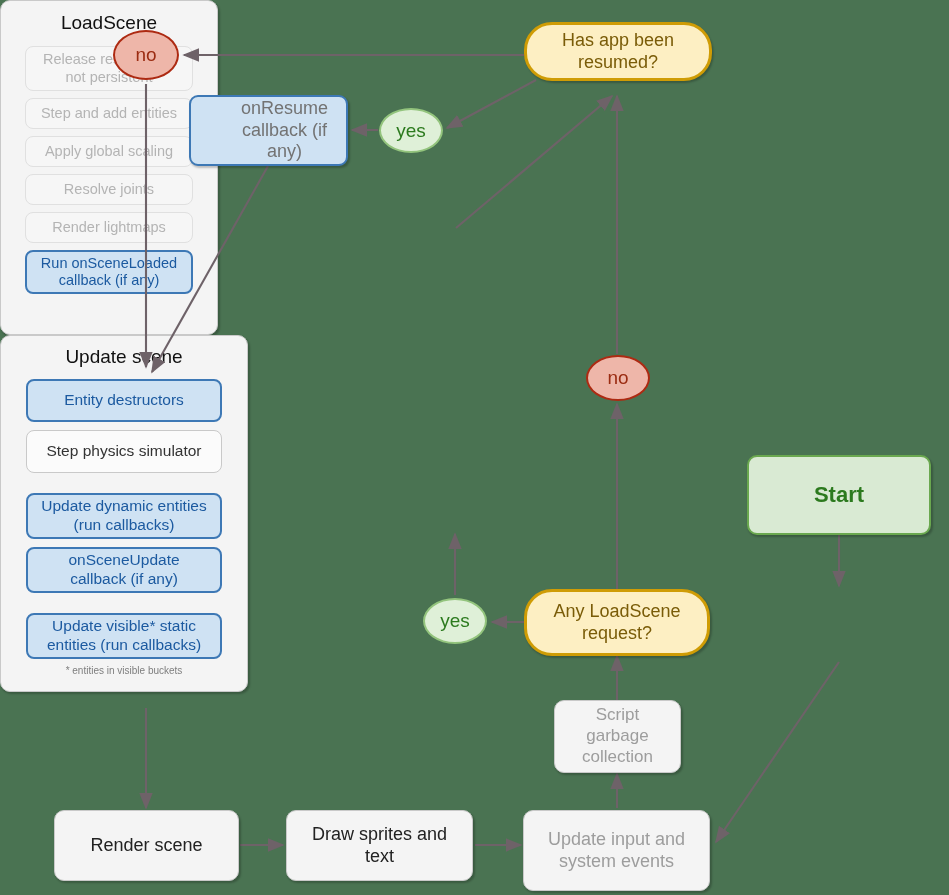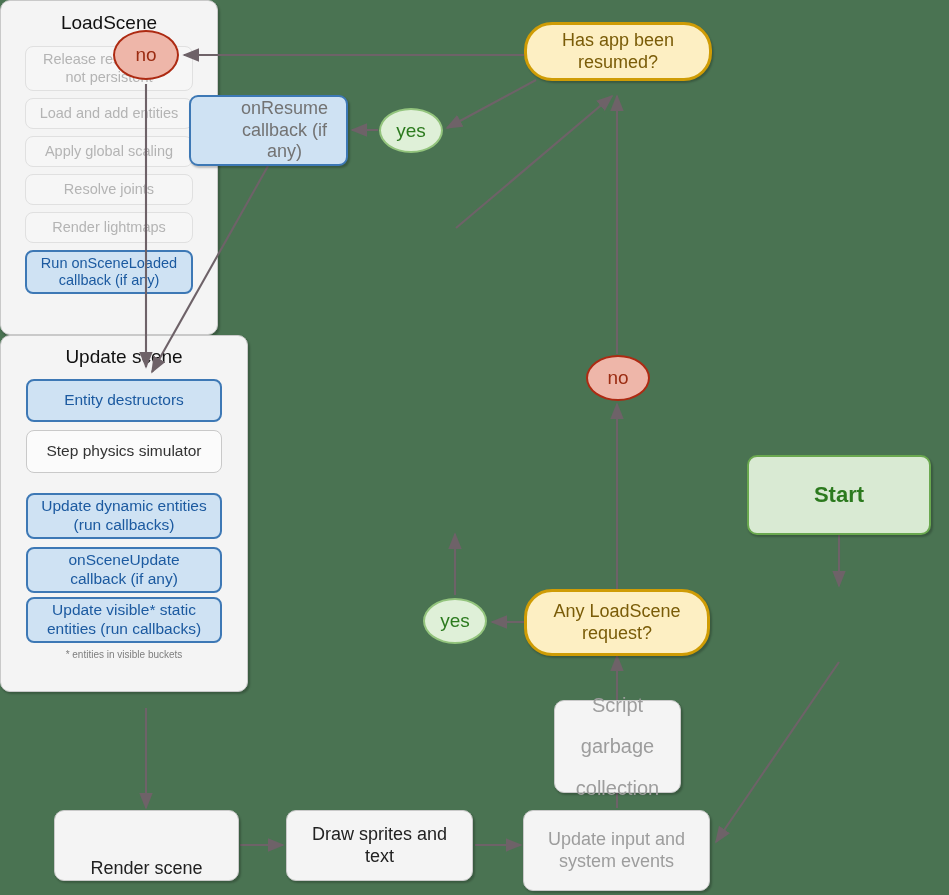--- a/index.html
+++ b/index.html
@@ -123,21 +123,21 @@
   </div>
 
   <div class="group" style="left:359px;top:224px;width:192px;height:310px;padding:11px 12px 12px;">
     <div class="group-title" style="font-size:19px;margin-bottom:12px;">LoadScene</div>
 
     <div class="sub ghost" style="width:168px;height:45px;margin-bottom:7px;font-size:14.5px;flex-direction:column;">
       <span>Release resources if</span>
       <span>not persistent</span>
     </div>
     <div class="sub ghost" style="width:168px;height:31px;margin-bottom:7px;font-size:14.5px;">
-      <span>Load and add entities</span>
+      <span>Step and add entities</span>
     </div>
     <div class="sub ghost" style="width:168px;height:31px;margin-bottom:7px;font-size:14.5px;">
       <span>Apply global scaling</span>
     </div>
     <div class="sub ghost" style="width:168px;height:31px;margin-bottom:7px;font-size:14.5px;">
       <span>Resolve joints</span>
     </div>
     <div class="sub ghost" style="width:168px;height:31px;margin-bottom:7px;font-size:14.5px;">
       <span>Render lightmaps</span>
     </div>
@@ -153,21 +153,21 @@
     <div class="sub blue" style="width:196px;height:43px;margin-bottom:8px;font-size:15.5px;">
       <span>Entity destructors</span>
     </div>
     <div class="sub plain" style="width:196px;height:43px;margin-bottom:20px;font-size:15.5px;">
       <span>Step physics simulator</span>
     </div>
     <div class="sub blue" style="width:196px;height:46px;margin-bottom:8px;font-size:15.5px;flex-direction:column;">
       <span>Update dynamic entities</span>
       <span>(run callbacks)</span>
     </div>
-    <div class="sub blue" style="width:196px;height:46px;margin-bottom:4px;font-size:15.5px;flex-direction:column;">
+    <div class="sub blue" style="width:196px;height:46px;margin-bottom:20px;font-size:15.5px;flex-direction:column;">
       <span>onSceneUpdate</span>
       <span>callback (if any)</span>
     </div>
     <div class="sub blue" style="width:196px;height:46px;margin-bottom:6px;font-size:15.5px;flex-direction:column;">
       <span>Update visible* static</span>
       <span>entities (run callbacks)</span>
     </div>
     <div class="footnote" style="font-size:10px;">* entities in visible buckets</div>
   </div>
 
@@ -182,27 +182,27 @@
   <div class="node startbox" style="left:747px;top:455px;width:184px;height:80px;font-size:22px;">
     <span>Start</span>
   </div>
 
   <div class="node decision" style="left:524px;top:589px;width:186px;height:67px;font-size:18px;">
     <span>Any LoadScene</span>
     <span>request?</span>
   </div>
 
 
-  <div class="node proc dim" style="left:554px;top:700px;width:127px;height:93px;font-size:20px;gap:17px;">
+  <div class="node proc dim" style="left:554px;top:700px;width:127px;height:73px;font-size:17px;">
     <span>Script</span>
     <span>garbage</span>
     <span>collection</span>
   </div>
 
-  <div class="node proc" style="left:54px;top:810px;width:185px;height:71px;font-size:18px;justify-content:flex-end;">
+  <div class="node proc" style="left:54px;top:810px;width:185px;height:71px;font-size:18px;">
     <span>Render scene</span>
   </div>
 
   <div class="node proc" style="left:286px;top:810px;width:187px;height:71px;font-size:18px;">
     <span>Draw sprites and</span>
     <span>text</span>
   </div>
 
   <div class="node proc dim" style="left:523px;top:810px;width:187px;height:81px;font-size:18px;">
     <span>Update input and</span>

